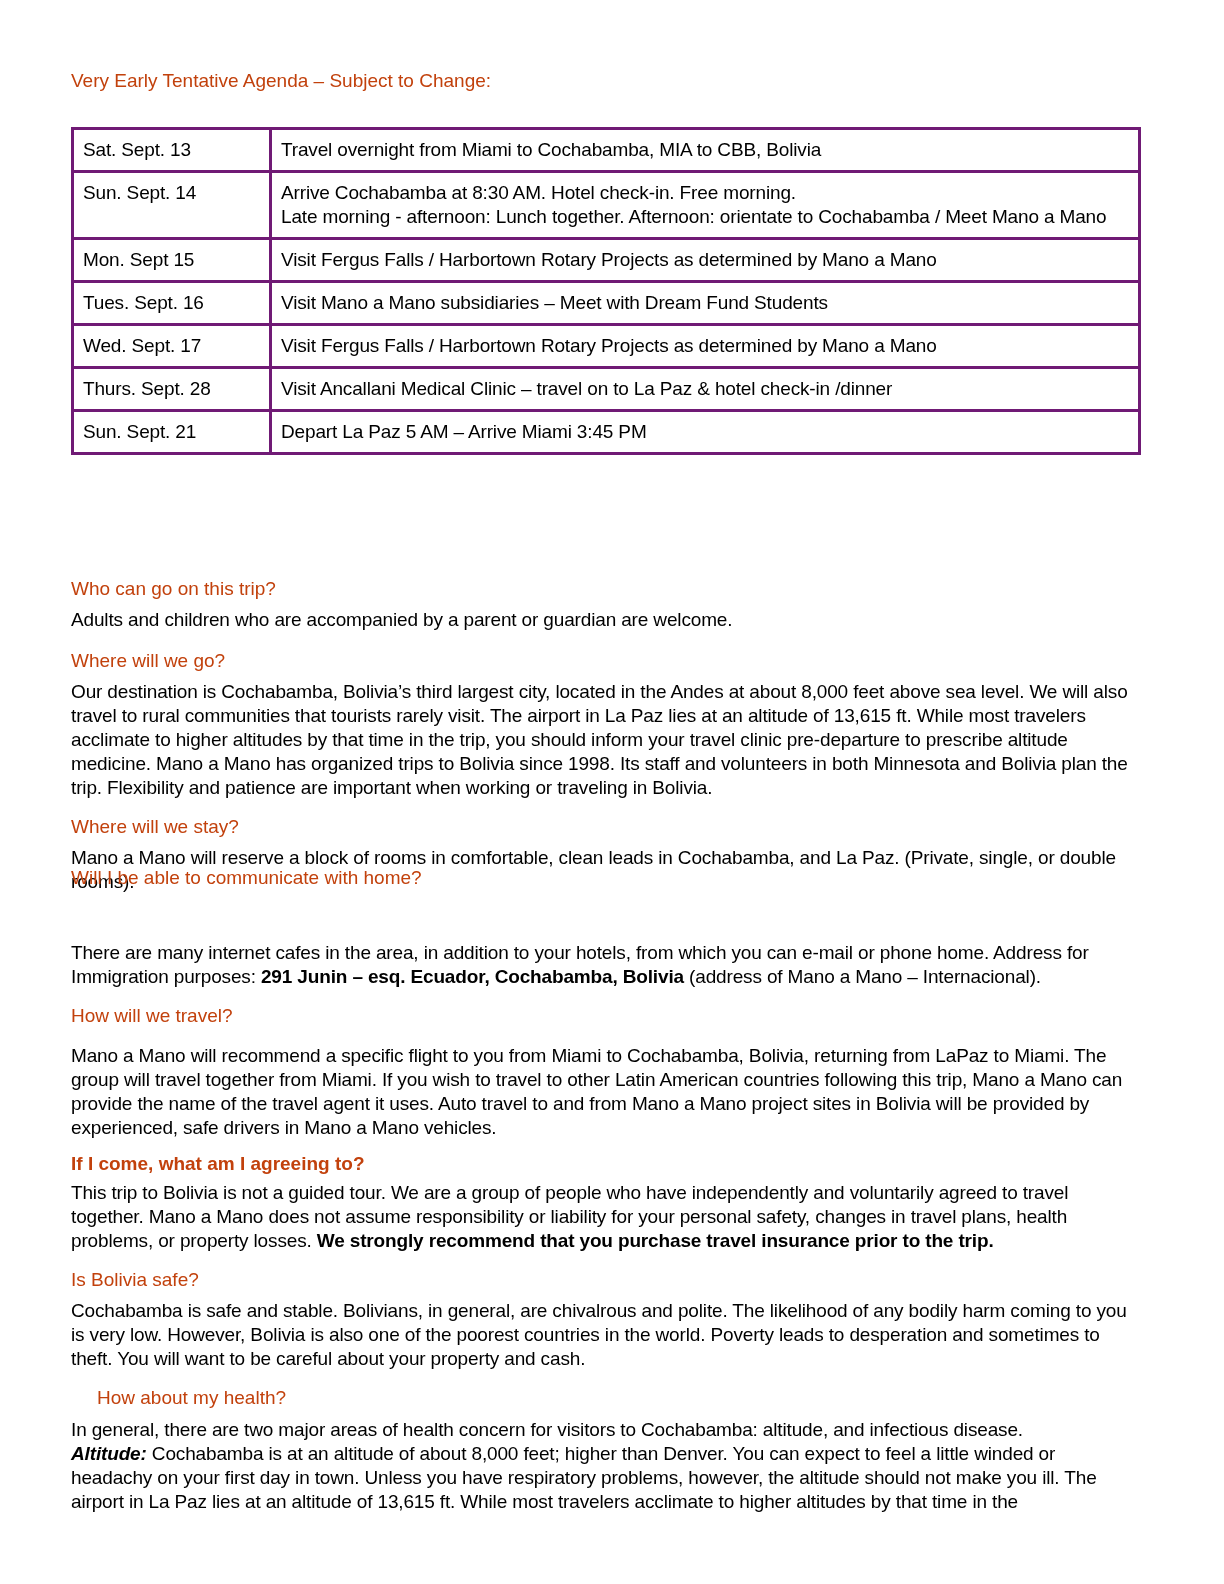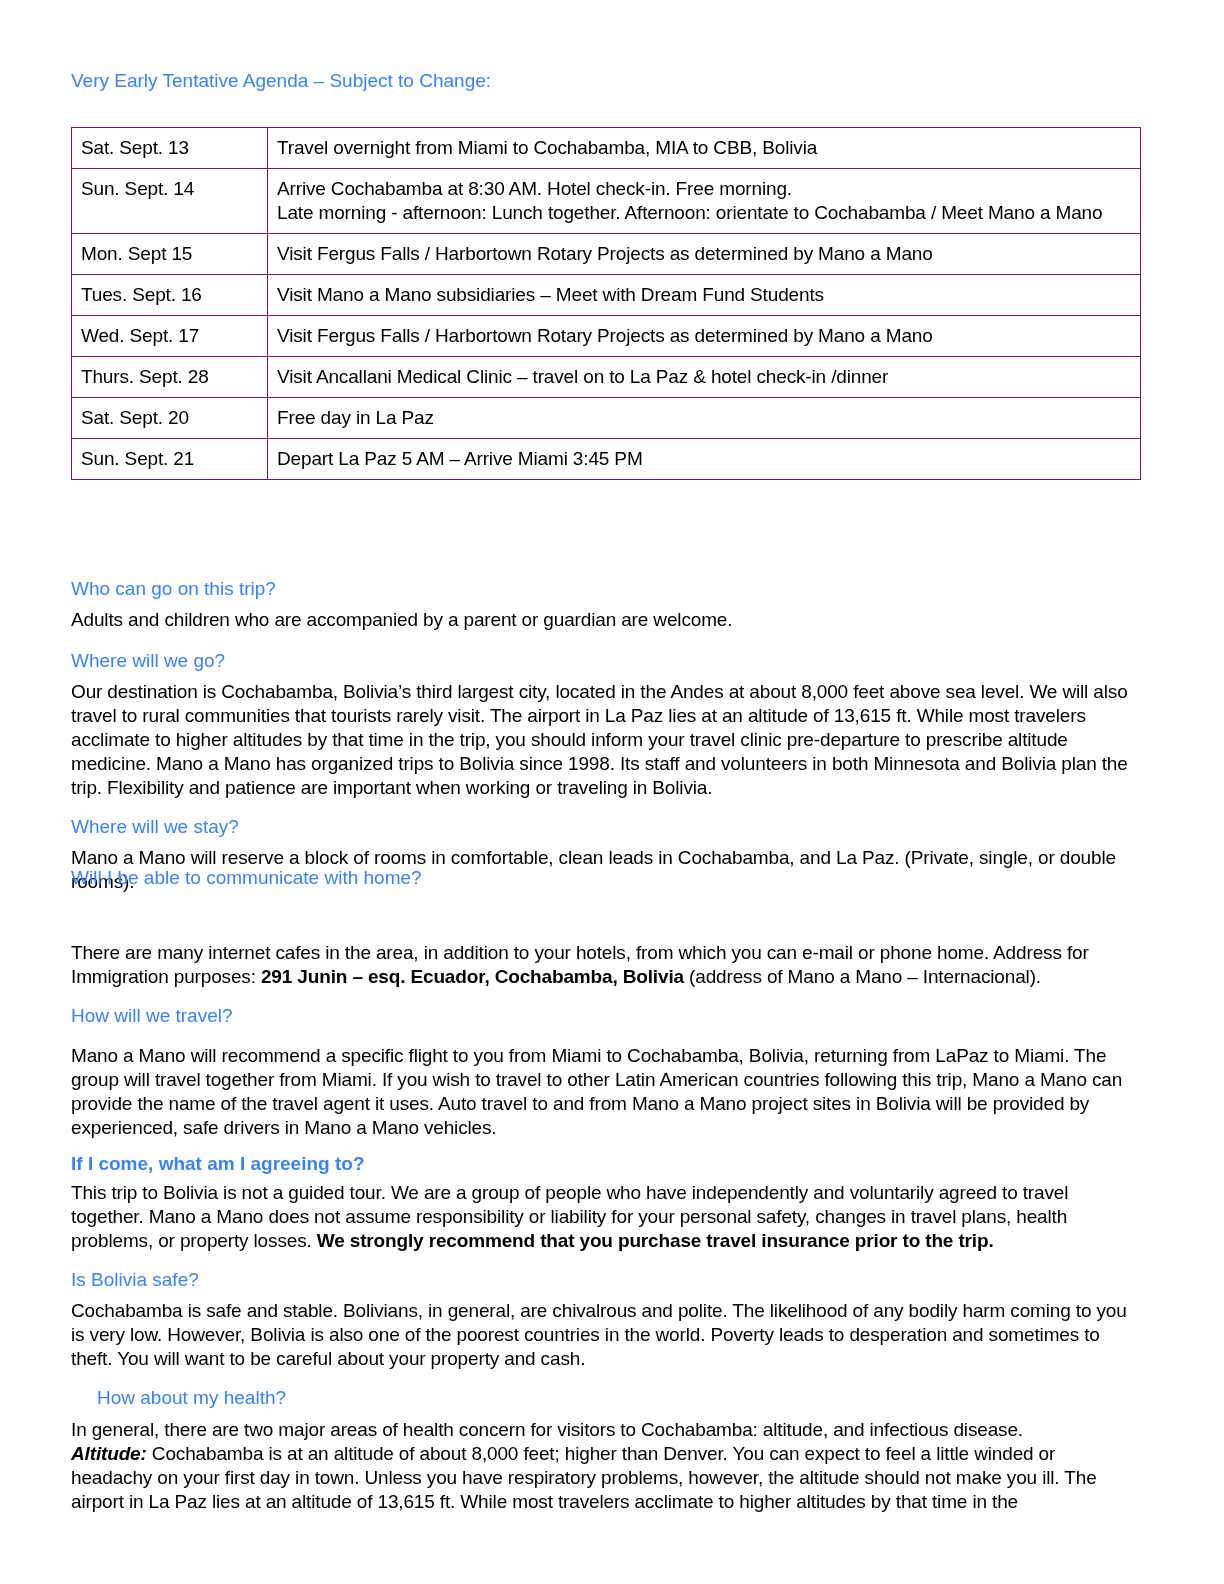--- a/index.html
+++ b/index.html
@@ -1,29 +1,29 @@
 <!DOCTYPE html>
 <html><head>
 <meta charset="utf-8">
 <style>
   html, body { margin: 0; padding: 0; background: #ffffff; }
   body {
     width: 1224px; height: 1584px; position: relative; overflow: hidden;
     font-family: "Liberation Sans", sans-serif; color: #000;
   }
   .page { position: absolute; left: 71px; top: 0; width: 1070px; }
-  .h { color: #3b82f6; font-size: 19px; line-height: 24px; }
+  .h { color: #c2410c; font-size: 19px; line-height: 24px; }
   .p { font-size: 19px; line-height: 24px; letter-spacing: -0.15px; }
   .b { font-weight: bold; }
   .bi { font-weight: bold; font-style: italic; }
   table.agenda {
     border-collapse: collapse; width: 1070px; table-layout: fixed;
   }
   table.agenda td {
-    border: 1px solid #701a75; font-size: 19px; line-height: 24px;
+    border: 3px solid #701a75; font-size: 19px; line-height: 24px;
     padding: 8px 9px 8px 9px; vertical-align: top; letter-spacing: -0.15px;
   }
   table.agenda td.d { width: 177px; }
 </style>
 </head>
 <body>
 
 <div class="page">
 
   <div class="h" style="position:absolute; top:69px;">Very Early Tentative Agenda – Subject to Change:</div>
@@ -61,26 +61,20 @@
             <div>Visit Fergus Falls /  Harbortown Rotary Projects as determined by Mano a Mano</div>
           </td>
         </tr>
         <tr>
           <td class="d">Thurs. Sept. 28</td>
           <td>
             <div>Visit Ancallani Medical Clinic – travel on to La Paz &amp; hotel check-in /dinner</div>
           </td>
         </tr>
         <tr>
-          <td class="d">Sat. Sept. 20</td>
-          <td>
-            <div>Free day in La Paz</div>
-          </td>
-        </tr>
-        <tr>
           <td class="d">Sun. Sept. 21</td>
           <td>
             <div>Depart La Paz 5 AM – Arrive Miami 3:45 PM</div>
           </td>
         </tr>
       </tbody>
   </table>
 
   <div class="h" style="position:absolute; top:577px;">Who can go on this trip?</div>
   <div class="p" style="position:absolute; top:608px; width:1070px;">Adults and children who are accompanied by a parent or guardian are welcome.</div>

